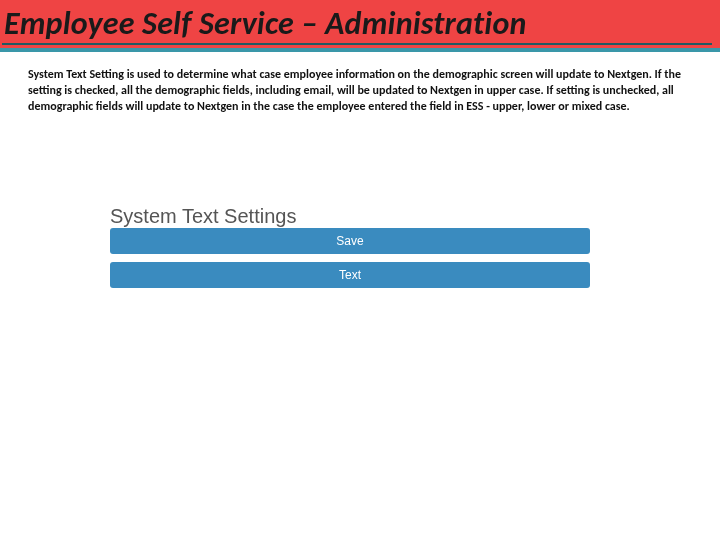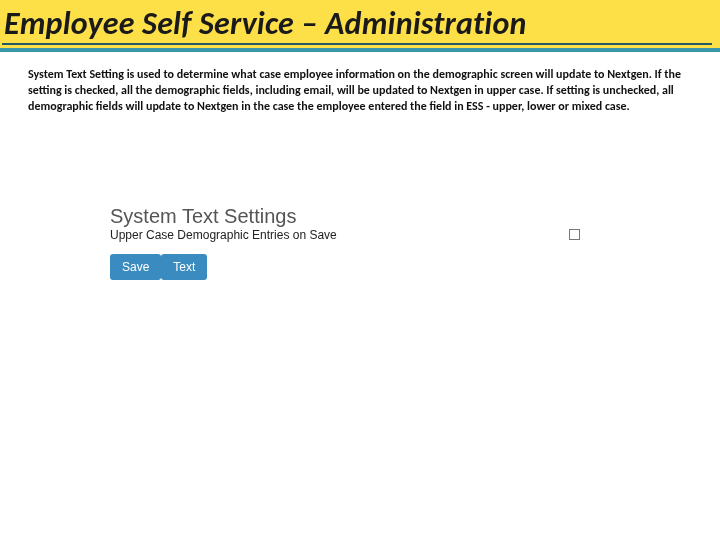--- a/index.html
+++ b/index.html
@@ -20,21 +20,21 @@
     position: absolute;
     top: 0;
     left: 0;
     width: 720px;
     font-family: Calibri, "Segoe UI", Arial, sans-serif;
     font-style: italic;
     font-weight: 700;
     font-size: 32px;
     line-height: 48px;
     color: #1a1a1a;
-    background: #fde047;
+    background: #ef4444;
     padding-left: 4px;
     letter-spacing: 0.2px;
   }
   .banner-underline {
     position: absolute;
     left: 2px;
     right: 8px;
     top: 43px;
     height: 2px;
     background: #205a63;
@@ -70,20 +70,22 @@
   }
   .setting-checkbox {
     width: 11px;
     height: 11px;
     border: 1px solid #777;
     background: #fff;
     cursor: pointer;
   }
   .btn-row {
     display: flex;
+    gap: 8px;
+    flex-direction: column;
   }
   .btn {
     background: #3a8bbf;
     color: #fff;
     font-size: 12px;
     padding: 6px 12px;
     border: none;
     border-radius: 3px;
     cursor: pointer;
     font-family: Arial, Helvetica, sans-serif;
@@ -95,22 +97,18 @@
 <div class="banner">
   <div class="banner-title">Employee Self Service – Administration</div>
   <div class="banner-underline"></div>
 </div>
 
 <div class="body-text">System Text Setting is used to determine what case employee information on the demographic screen will update to Nextgen.  If the setting is checked, all the demographic fields, including email, will be updated to Nextgen in upper case.  If setting is unchecked, all demographic fields will update to Nextgen in the case the employee entered the field in ESS - upper, lower or mixed case.</div>
 
 <div class="panel-wrap">
   <div class="panel">
     <div class="panel-heading">System Text Settings</div>
-    <div class="setting-row">
-      <span>Upper Case Demographic Entries on Save</span>
-      <span class="setting-checkbox"></span>
-    </div>
     <div class="btn-row">
       <button class="btn">Save</button>
       <button class="btn">Text</button>
     </div>
   </div>
 </div>
 
 </body></html>

